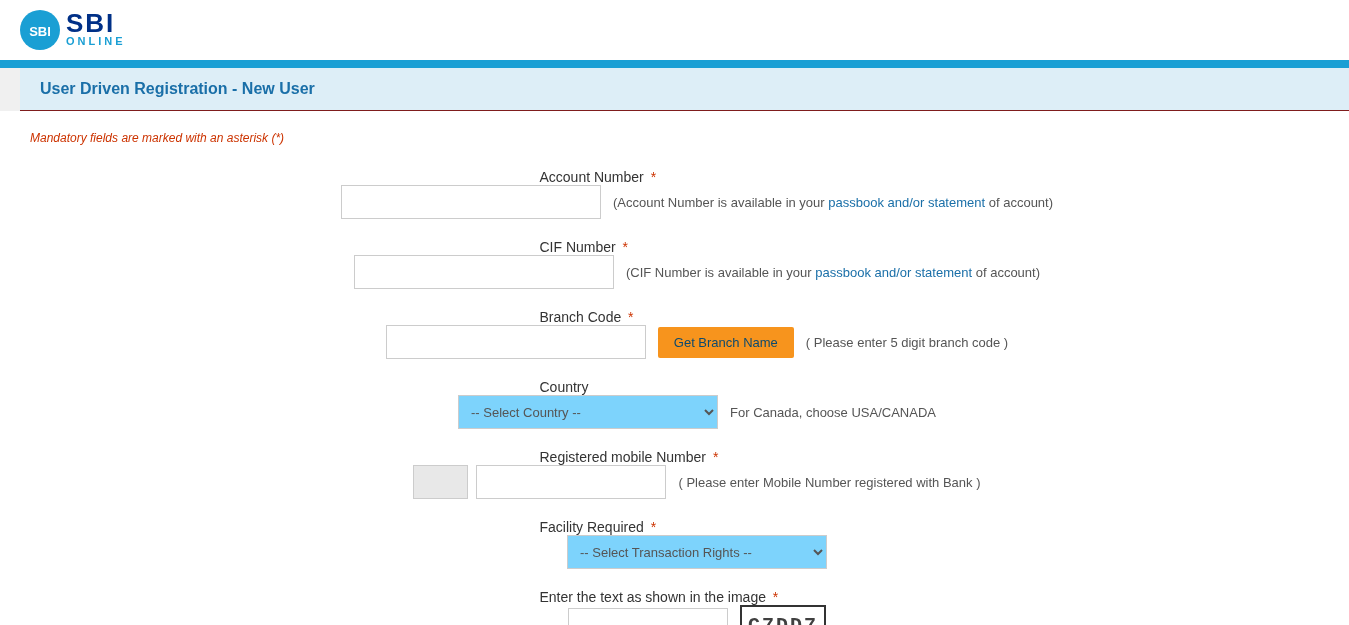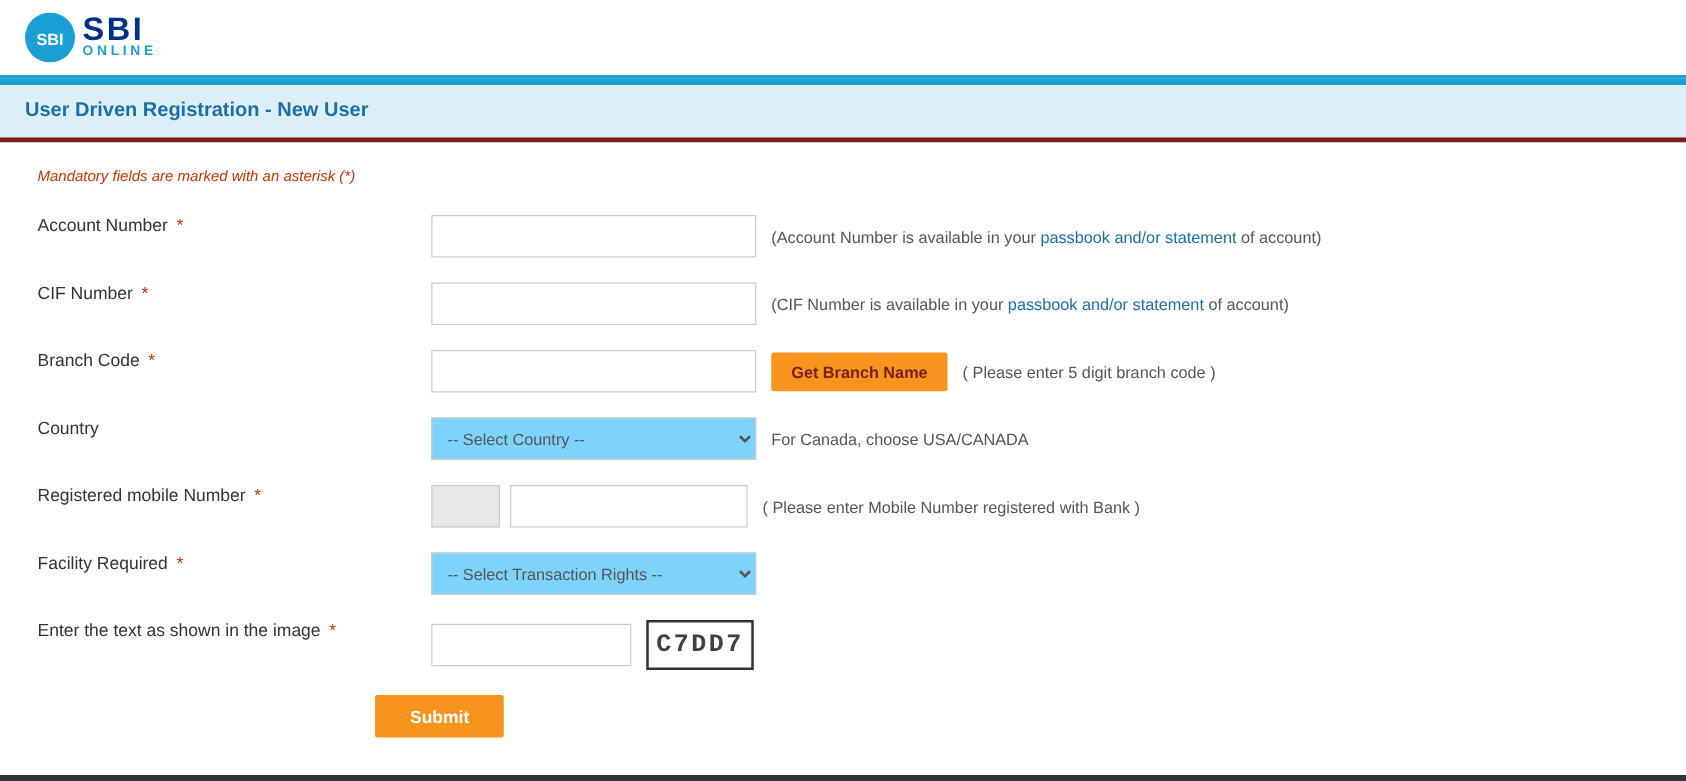--- a/index.html
+++ b/index.html
@@ -42,22 +42,23 @@
 
     
     .blue-bar {
       background: #1a9fd4;
       height: 5px;
     }
 
     
     .page-title-bar {
       background: #ddeef7;
-      border-bottom: 4px solid #7f1d1d;
+      border-bottom: 1px solid #7f1d1d;
       padding: 12px 20px;
+      margin-left: 20px;
     }
     .page-title-bar h1 {
       font-size: 16px;
       font-weight: bold;
       color: #1a6fa8;
     }
 
     
     .main-content {
       background: #fff;
@@ -69,21 +70,23 @@
     .mandatory-note {
       color: #cc3300;
       font-size: 12px;
       margin-bottom: 24px;
       font-style: italic;
     }
 
     
     .form-row {
       display: flex;
+      align-items: center;
       margin-bottom: 20px;
+      flex-direction: column;
     }
     .form-label {
       width: 270px;
       font-size: 14px;
       color: #333;
       flex-shrink: 0;
     }
     .form-label .required {
       color: #cc3300;
       margin-left: 3px;
@@ -108,25 +111,25 @@
       color: #555;
     }
     .hint-text a, .hint-text .link {
       color: #1a6fa8;
       text-decoration: none;
     }
 
     
     .btn-orange {
       background: #f7941d;
-      color: #7f1d1d;
+      color: #0c4a6e;
       border: none;
       padding: 8px 16px;
       font-size: 13px;
-      font-weight: bold;
+      font-weight: normal;
       cursor: pointer;
       border-radius: 2px;
     }
 
     
     .select-field {
       width: 260px;
       height: 34px;
       border: 1px solid #ccc;
       background: #7dd3fc;

